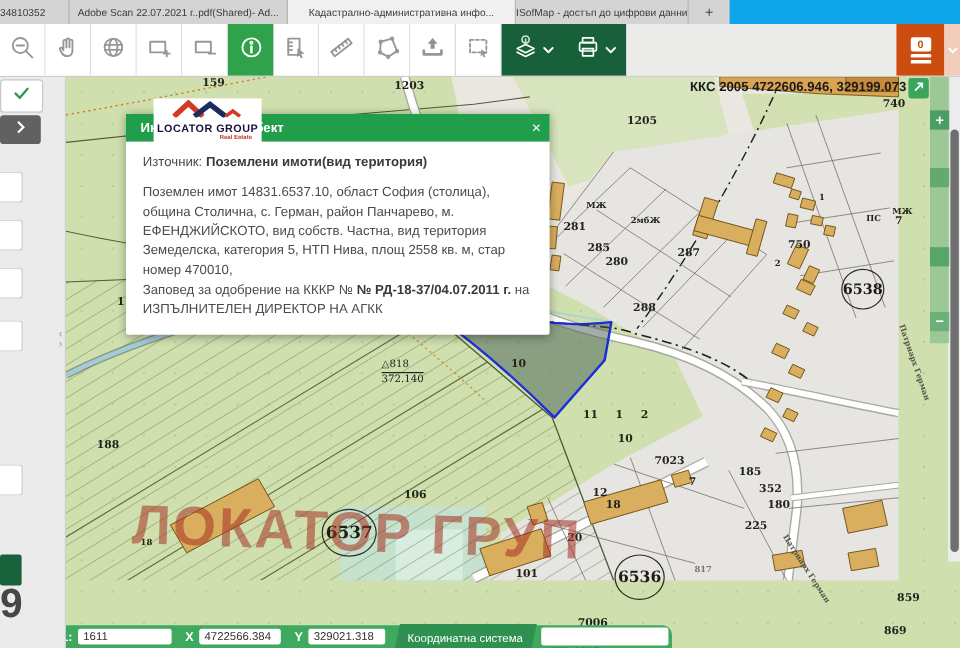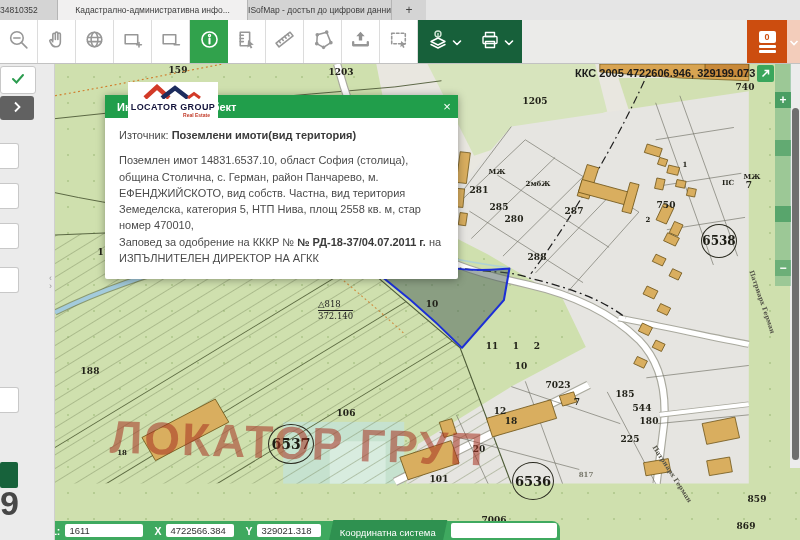--- a/index.html
+++ b/index.html
@@ -1,19 +1,19 @@
 <!DOCTYPE html>
 <html><head>
 <meta charset="utf-8">
 <style>
   html,body{margin:0;padding:0;}
   body{width:800px;height:540px;position:relative;overflow:hidden;
        font-family:"Liberation Sans",sans-serif;background:#cfe0ae;}
   
-  .tabbar{position:absolute;left:0;top:0;width:800px;height:20px;background:#e5e5e5;
+  .tabbar{position:absolute;left:0;top:0;width:800px;height:20px;background:#0ea5e9;
           display:flex;z-index:20;}
   .tab{height:20px;background:#d4d4d4;border-right:1px solid #b5b5b5;box-sizing:border-box;
        font-size:8.5px;color:#3c3c3c;display:flex;align-items:center;justify-content:center;
        white-space:nowrap;overflow:hidden;padding:0 4px;}
   .tab.first{justify-content:flex-start;padding-left:0;}
   .tab.active{background:#f1f0f0;}
   .newtab{width:34px;display:flex;align-items:center;justify-content:center;
           font-size:12px;color:#444;background:#d4d4d4;}
   
   .toolbar{position:absolute;left:0;top:20px;width:800px;height:44px;background:#fff;
@@ -101,20 +101,23 @@
               display:flex;align-items:center;justify-content:space-between;padding:0 5px;}
   .crs-select span{font-size:10px;color:#333;margin-top:28px;}
   .crs-select .chev{color:#3fa95f;font-size:9px;font-weight:bold;}
 </style>
 </head>
 <body>
 
 <div class="tabbar">
   <div class="tab first" style="width:58px">
       <span>34810352</span>
+    </div>
+  <div class="tab" style="width:182px">
+      <span>Adobe Scan 22.07.2021 г..pdf(Shared)- Ad...</span>
     </div>
   <div class="tab active" style="width:190px">
       <span>Кадастрално-административна инфо...</span>
     </div>
   <div class="tab" style="width:144px">
       <span>ISofMap - достъп до цифрови данни</span>
     </div>
   <div class="newtab">+</div>
 </div>
 
@@ -406,21 +409,21 @@
     <span class="mlabel" style="left: 497px; top: 171px; font-size: 7px;">МЖ</span>
     <span class="mlabel" style="left: 538px; top: 183px; font-size: 7px;">2мбЖ</span>
     <span class="mlabel" style="left: 728px; top: 182px; font-size: 7px;">ПС</span>
     <span class="mlabel" style="left: 441px; top: 254px; font-size: 7px;">МбЖ</span>
     <span class="mlabel" style="left: 558px; top: 385px;">7023</span>
     <span class="mlabel" style="left: 577px; top: 402px;">7</span>
     <span class="mlabel" style="left: 500px; top: 411px;">12</span>
     <span class="mlabel" style="left: 511px; top: 421px;">18</span>
     <span class="mlabel" style="left: 479px; top: 449px;">20</span>
     <span class="mlabel" style="left: 439px; top: 479px;">101</span>
-    <span class="mlabel" style="left: 642px; top: 408px;">544</span>
+    <span class="mlabel" style="left: 642px; top: 408px;">352</span>
     <span class="mlabel" style="left: 625px; top: 394px;">185</span>
     <span class="mlabel" style="left: 606px; top: 421px; margin-left: 43px;">180</span>
     <span class="mlabel" style="left: 630px; top: 439px;">225</span>
     <span class="mlabel" style="left: 494px; top: 520px;">7006</span>
     <span class="mlabel" style="left: 586px; top: 474px; font-size: 7px; color: rgb(119, 119, 106);">817</span>
     <span class="mlabel" style="left: 757px; top: 499px;">859</span>
     <span class="mlabel" style="left: 746px; top: 526px;">869</span>
     <span class="mlabel" style="left: 122px; top: 439px; font-size: 7px; margin-top: 13px;">18</span>
     <span class="mlabel" style="left: 762px; top: 302px; font-size: 6.5px; transform: translate(-50%, -50%) rotate(71deg); color: rgb(85, 85, 74);">Патриарх Герман</span>
     <span class="mlabel" style="left: 672px; top: 474px; font-size: 6.5px; transform: translate(-50%, -50%) rotate(57deg); color: rgb(85, 85, 74);">Патриарх Герман</span>

